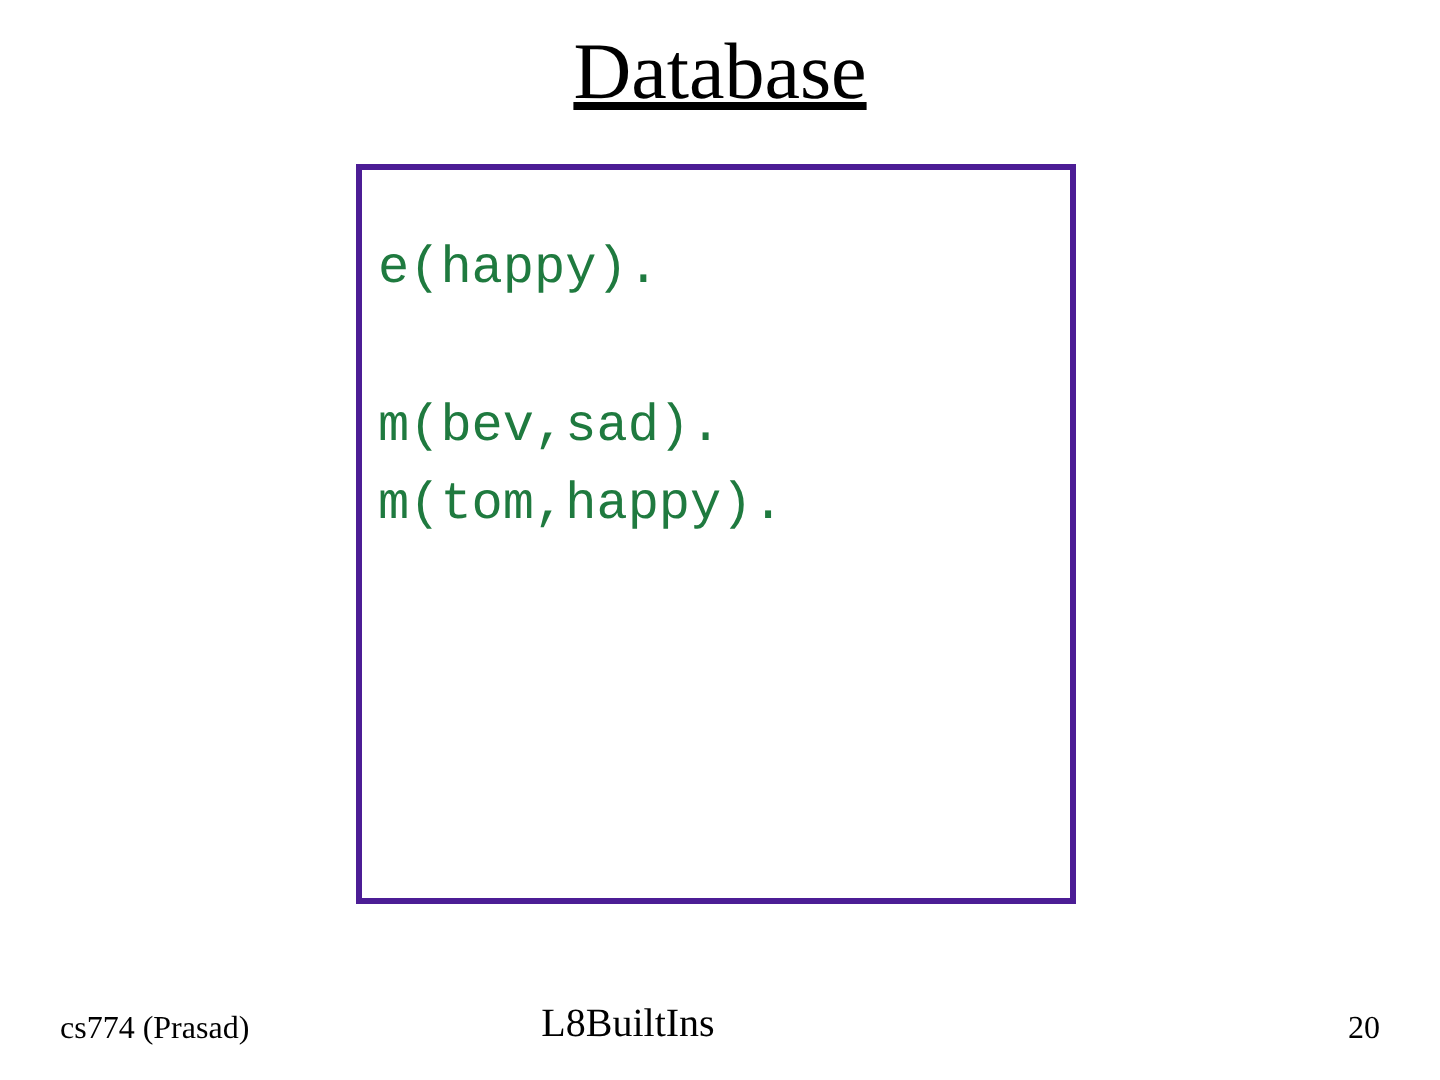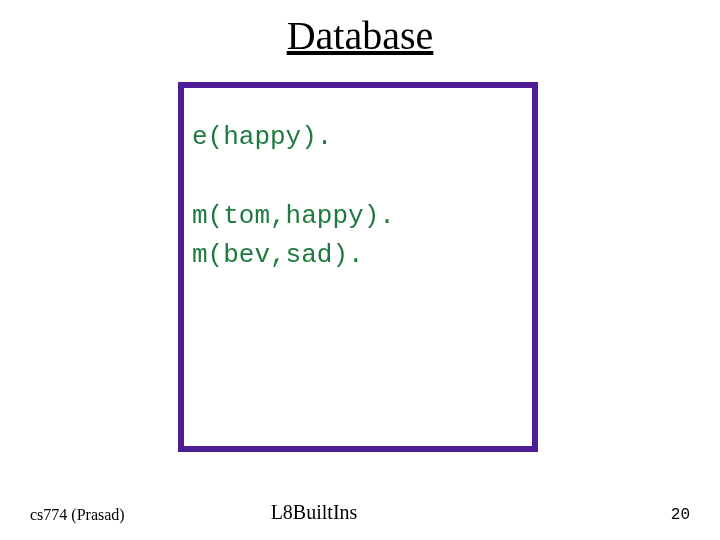--- a/index.html
+++ b/index.html
@@ -20,21 +20,21 @@
     text-align: center;
     font-size: 40px;
     text-decoration: underline;
   }
   .code-box {
     position: absolute;
     top: 82px;
     left: 178px;
     width: 360px;
     height: 370px;
-    border: 6px solid #4c1d95;
+    border: 3px solid #4c1d95;
     box-sizing: border-box;
     padding: 30px 8px 8px 8px;
   }
   .code-line {
     font-family: "Courier New", Courier, monospace;
     color: #1f7a3f;
     font-size: 26px;
     line-height: 1.5;
     white-space: pre;
   }
@@ -53,30 +53,29 @@
     left: 0;
     width: 628px;
     text-align: center;
     font-size: 20px;
   }
   .footer-right {
     position: absolute;
     bottom: 16px;
     right: 30px;
     font-size: 16px;
-    font-family: Liberation Mono, monospace;
   }
 </style>
 </head>
 <body>
 
 <div class="title">Database</div>
 
 <div class="code-box">
   <div class="code-line">e(happy).</div>
   <div class="code-gap"></div>
+  <div class="code-line">m(bev,sad).</div>
   <div class="code-line">m(tom,happy).</div>
-  <div class="code-line">m(bev,sad).</div>
 </div>
 
 <div class="footer-left">cs774 (Prasad)</div>
 <div class="footer-center">L8BuiltIns</div>
 <div class="footer-right">20</div>
 
 </body></html>

